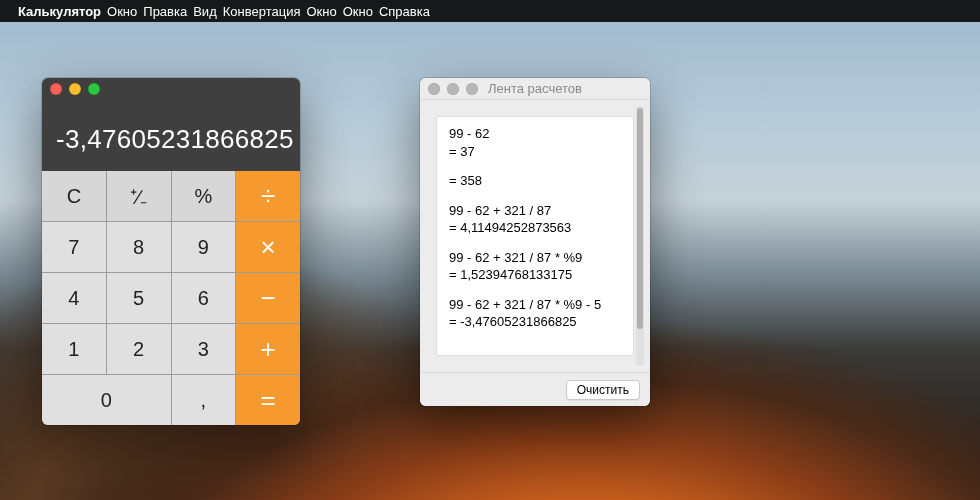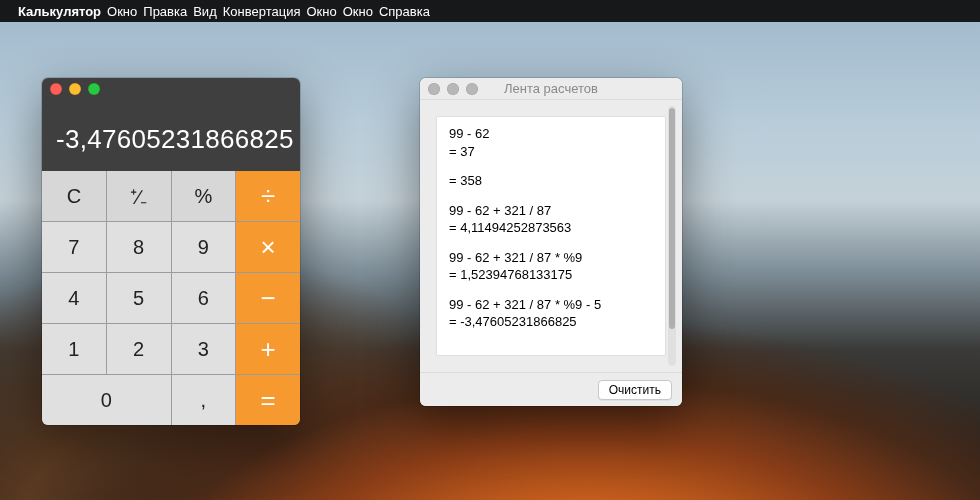--- a/index.html
+++ b/index.html
@@ -65,21 +65,21 @@
     display: flex; align-items: center; justify-content: center;
     font-size: 20px; background: #e0e0e0; color: #222; cursor: default;
     user-select: none;
   }
   .key.func { background: #d7d7d7; }
   .key.op { background: #f6992f; color: #fff; font-size: 26px; }
   .key.wide { grid-column: span 2; }
 
   
   .tape {
-    top: 78px; left: 420px; width: 262px; height: 328px;
+    top: 78px; left: 420px; width: 230px; height: 328px;
     background: #ececec;
   }
   .tape .titlebar { background: #ececec; color: #8a8a8a; justify-content: flex-start; border-bottom: 1px solid #dcdcdc;}
   .tape .titlebar .title { position: absolute; left: 0; right: 0; text-align: center; pointer-events: none;}
   .tape .content {
     position: absolute; top: 22px; bottom: 34px; left: 0; right: 0;
     background: #fff; margin: 16px; border: 1px solid #dedede; border-radius: 2px;
     padding: 8px 12px; font-size: 13px; line-height: 1.35; overflow: hidden;
   }
   .tape .entry { margin-bottom: 12px; }

